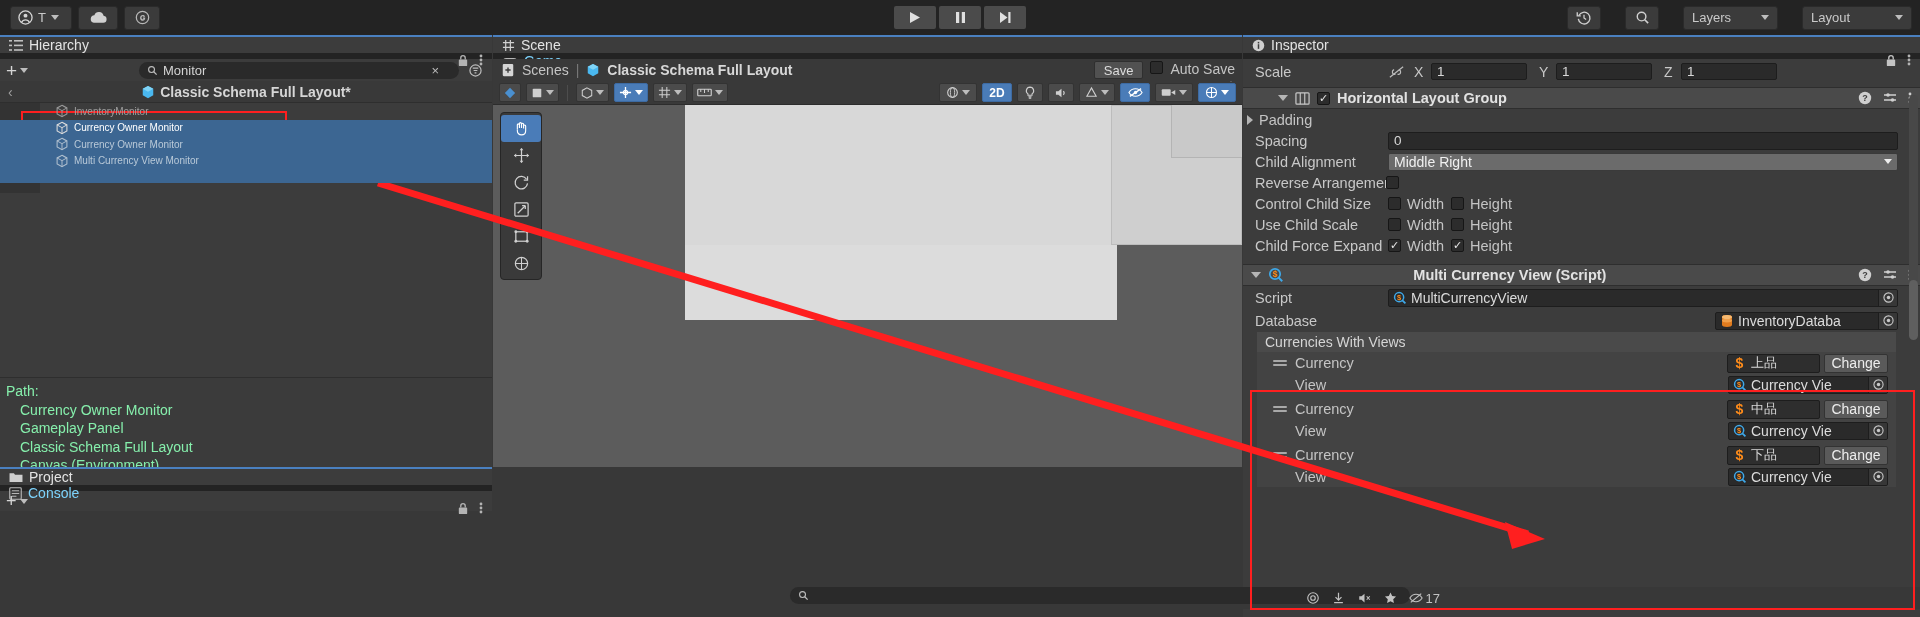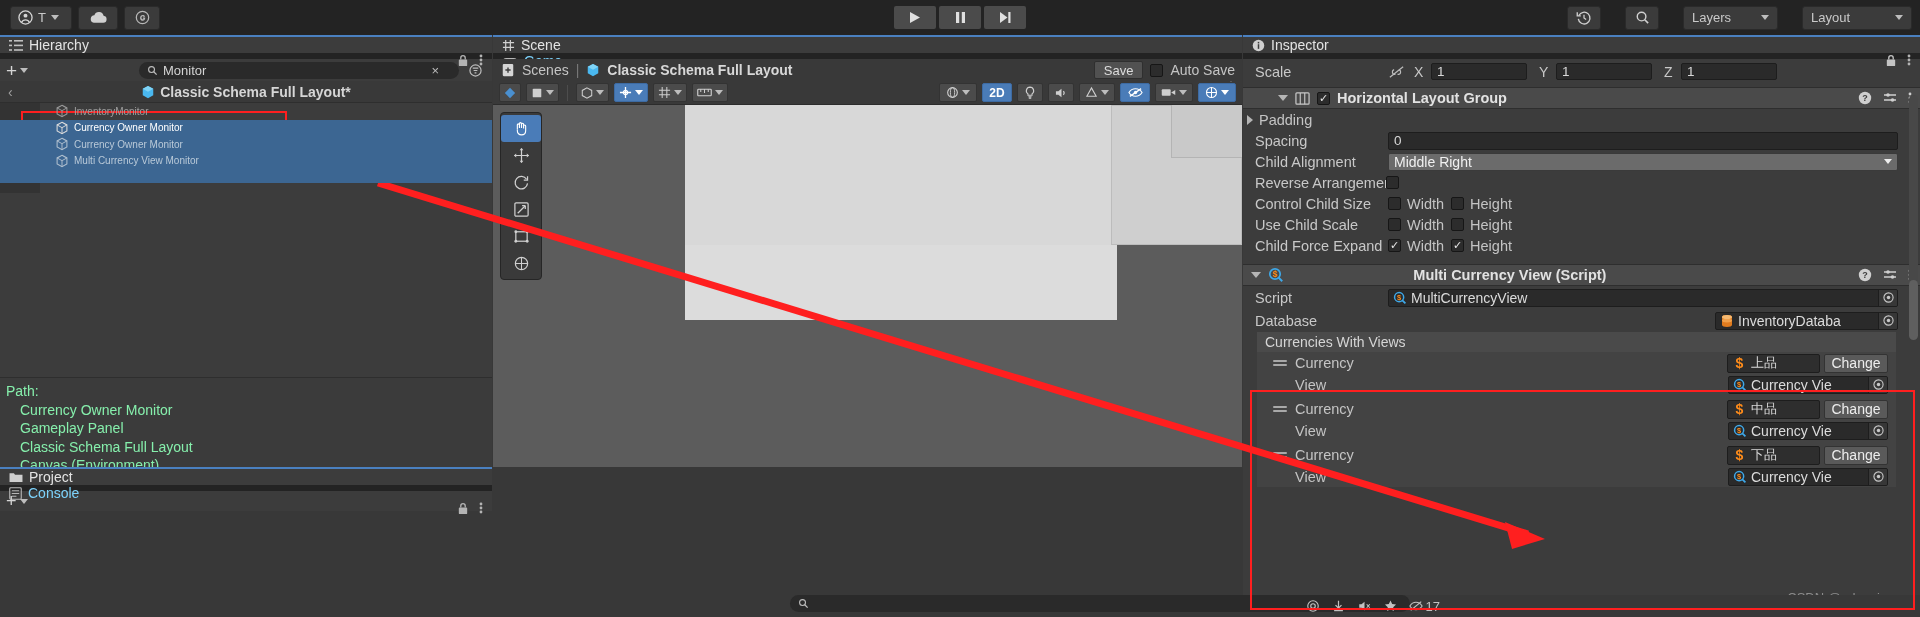--- a/index.html
+++ b/index.html
@@ -87,21 +87,21 @@
   #project { left:0; top:467px; width:492px; height:150px; background:#383838; }
   .proj-toolbar { height:20px; background:#3c3c3c; display:flex; align-items:center; padding:0 6px; gap:3px; }
 
   
   #scene { left:493px; top:35px; width:749px; height:432px; background:#3c3c3c; }
   .scene-bread {
     height:22px; background:#393939; display:flex; align-items:center; gap:7px; padding-left:8px;
     font-size:14px; position:relative;
   }
   .scene-bread .title { font-weight:bold; color:#d8d8d8; }
-  .save-grp { position:absolute; right:7px; display:flex; align-items:center; gap:7px; }
+  .save-grp { position:absolute; right:7px; display:flex; align-items:flex-start; gap:7px; }
   .btn-sm {
     height:18px; padding:0 9px; background:#515151; border:1px solid #2f2f2f; border-radius:2px;
     display:flex; align-items:center; color:#dcdcdc; font-size:13px;
   }
   .cb { width:13px;height:13px;background:#2c2c2c;border:1px solid #161616;border-radius:2px;
         display:inline-flex;align-items:center;justify-content:center;flex:0 0 13px;}
   .cb.on::after{content:"✓"; color:#e8e8e8; font-size:11px; line-height:1;}
   .scene-toolbar {
     height:24px; background:#393939; display:flex; align-items:center; gap:5px; padding:0 6px;
     border-bottom:1px solid #2c2c2c;
@@ -179,21 +179,21 @@
     display:inline-flex;align-items:center;justify-content:center;
     color:#ff8c1a;font-weight:bold;font-size:14px;
   }
   .scrollbar {
     position:absolute; right:2px; width:9px; background:#484848; border-radius:5px;
   }
   .watermark {
     position:absolute; right:40px; bottom:12px; color:#8c8c8c; font-size:13px;
   }
   .bottombar {
-    position:absolute; left:0; bottom:0; width:1920px; height:22px; background:#383838;
+    position:absolute; left:0; bottom:8px; width:1920px; height:22px; background:#383838;
     display:flex; align-items:center;
   }
   .statusbar-field {
     position:absolute; left:790px; top:0; width:620px; height:17px; background:#2a2a2a;
     border-radius:9px;
   }
   .bb-right { position:absolute; right:8px; display:flex; align-items:center; gap:11px; color:#c2c2c2; font-size:13px;}
 </style>
 </head>
 <body>

